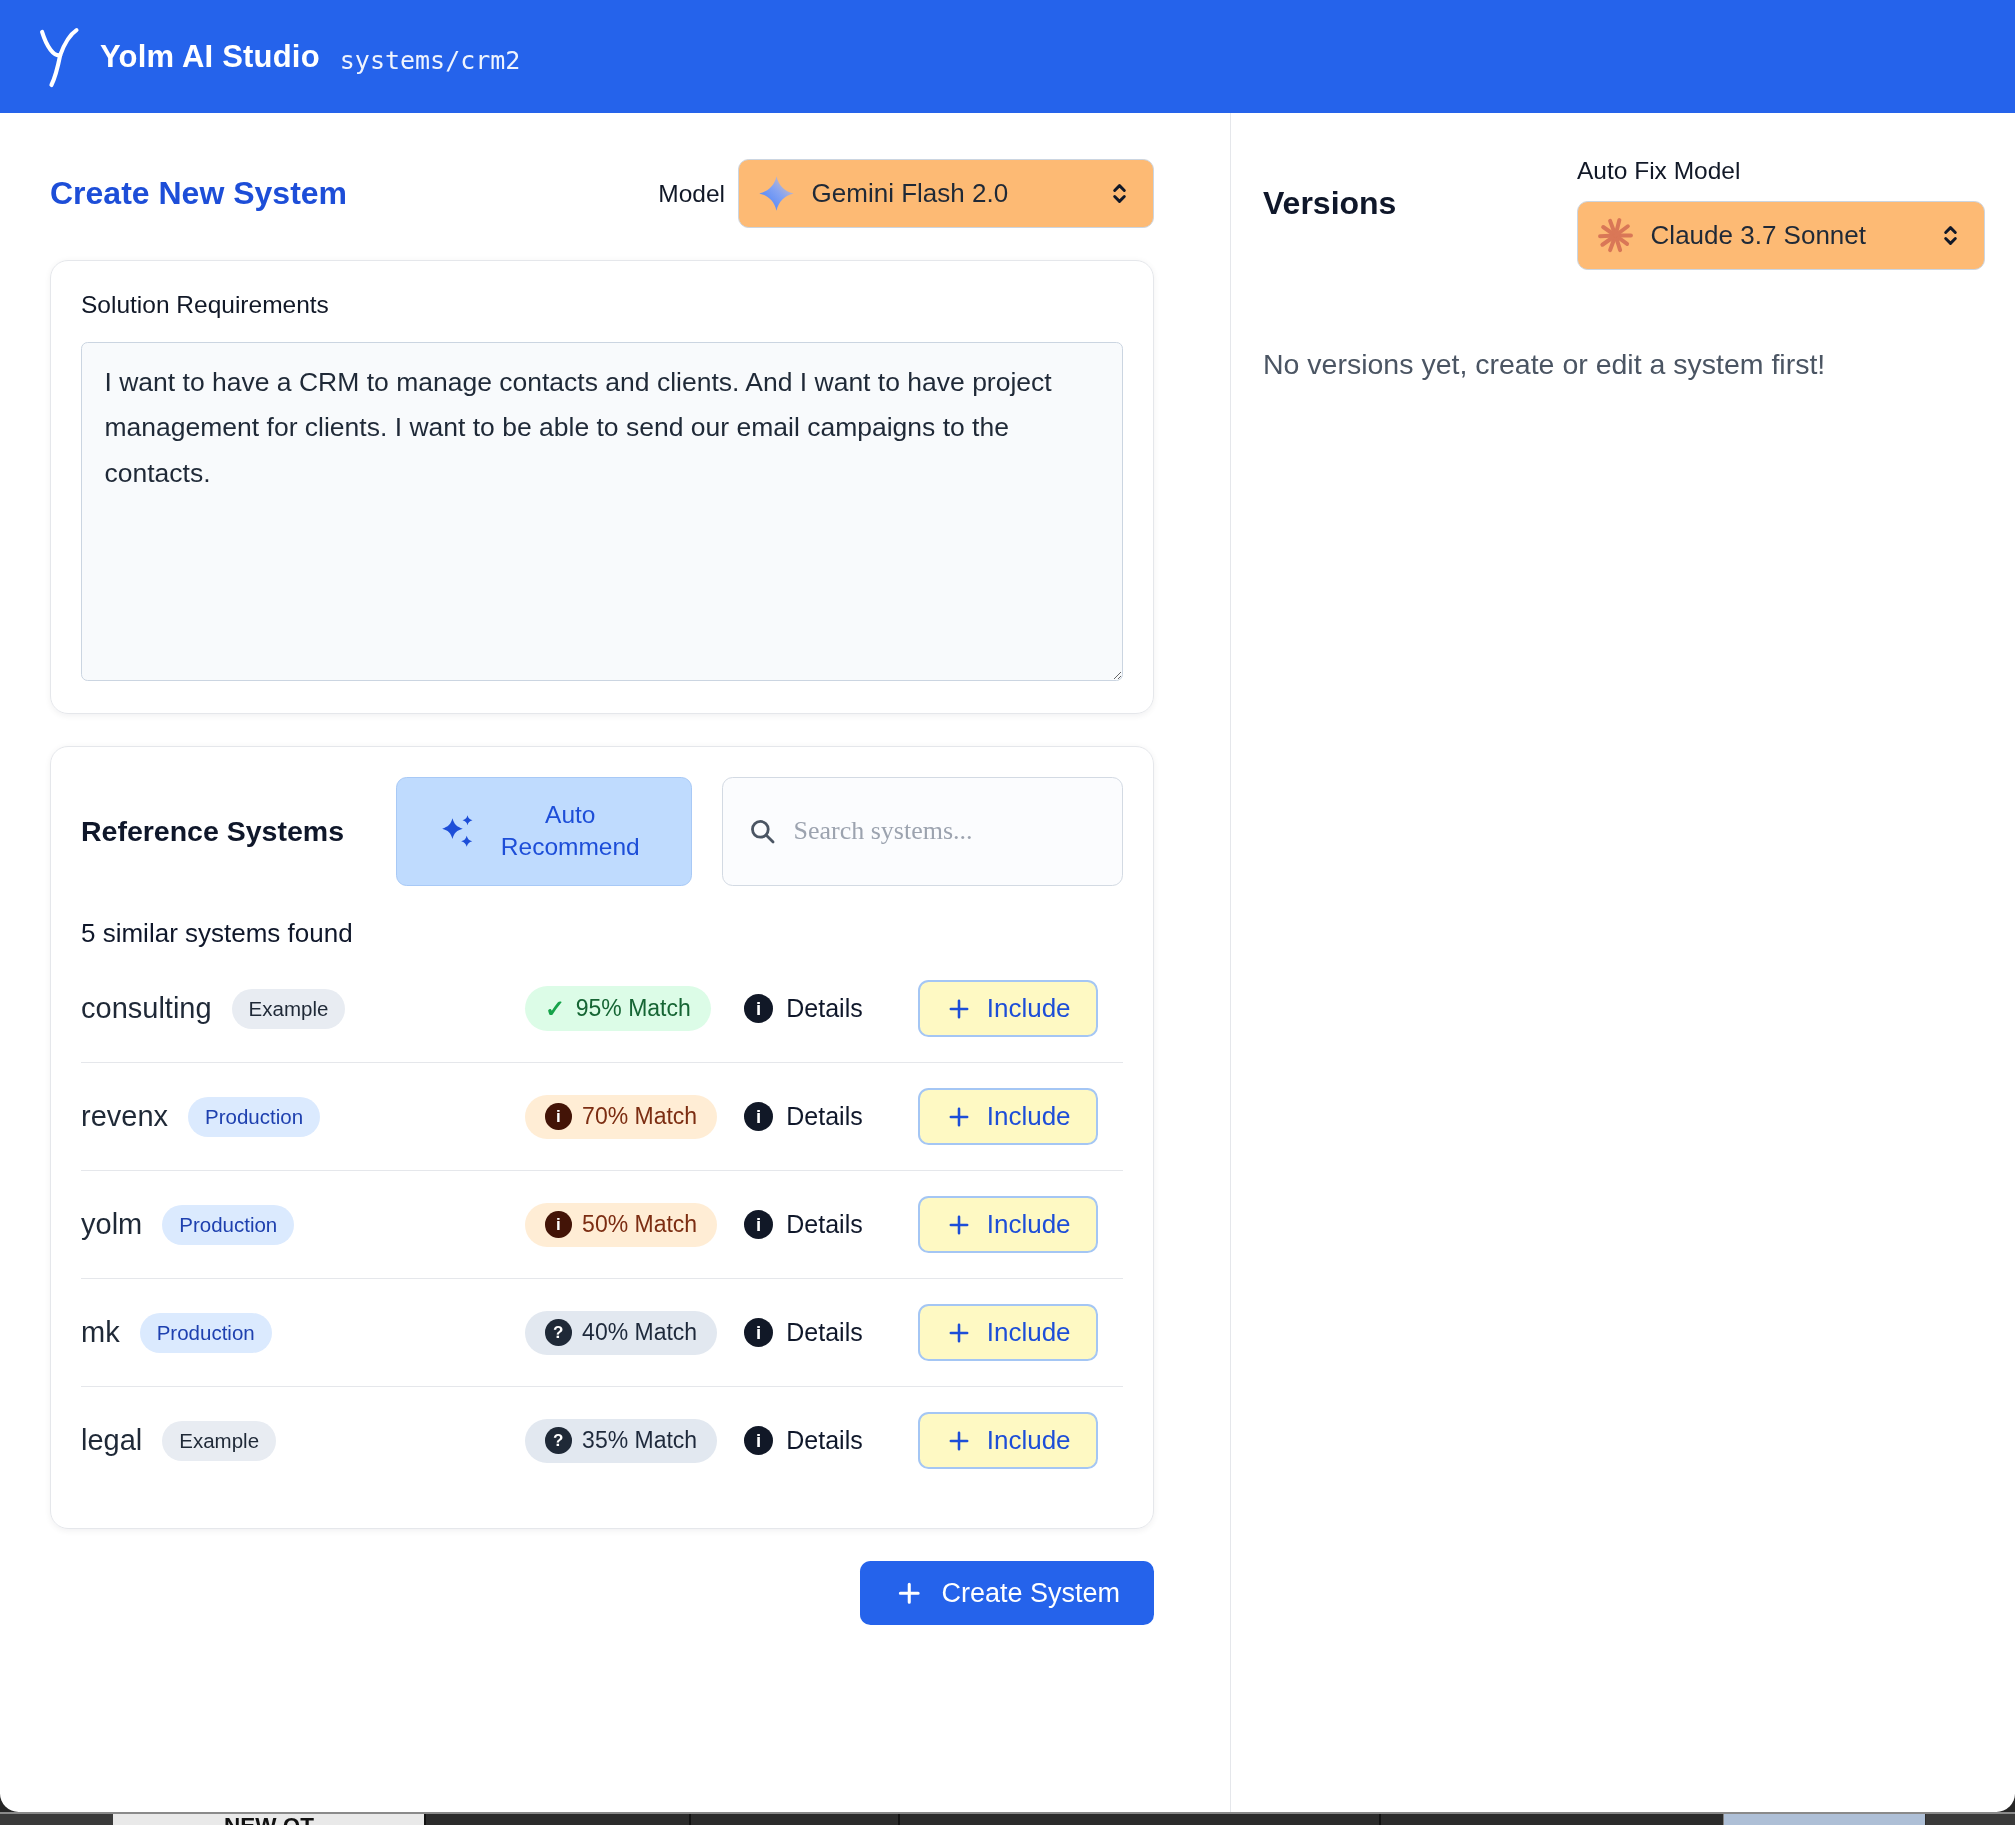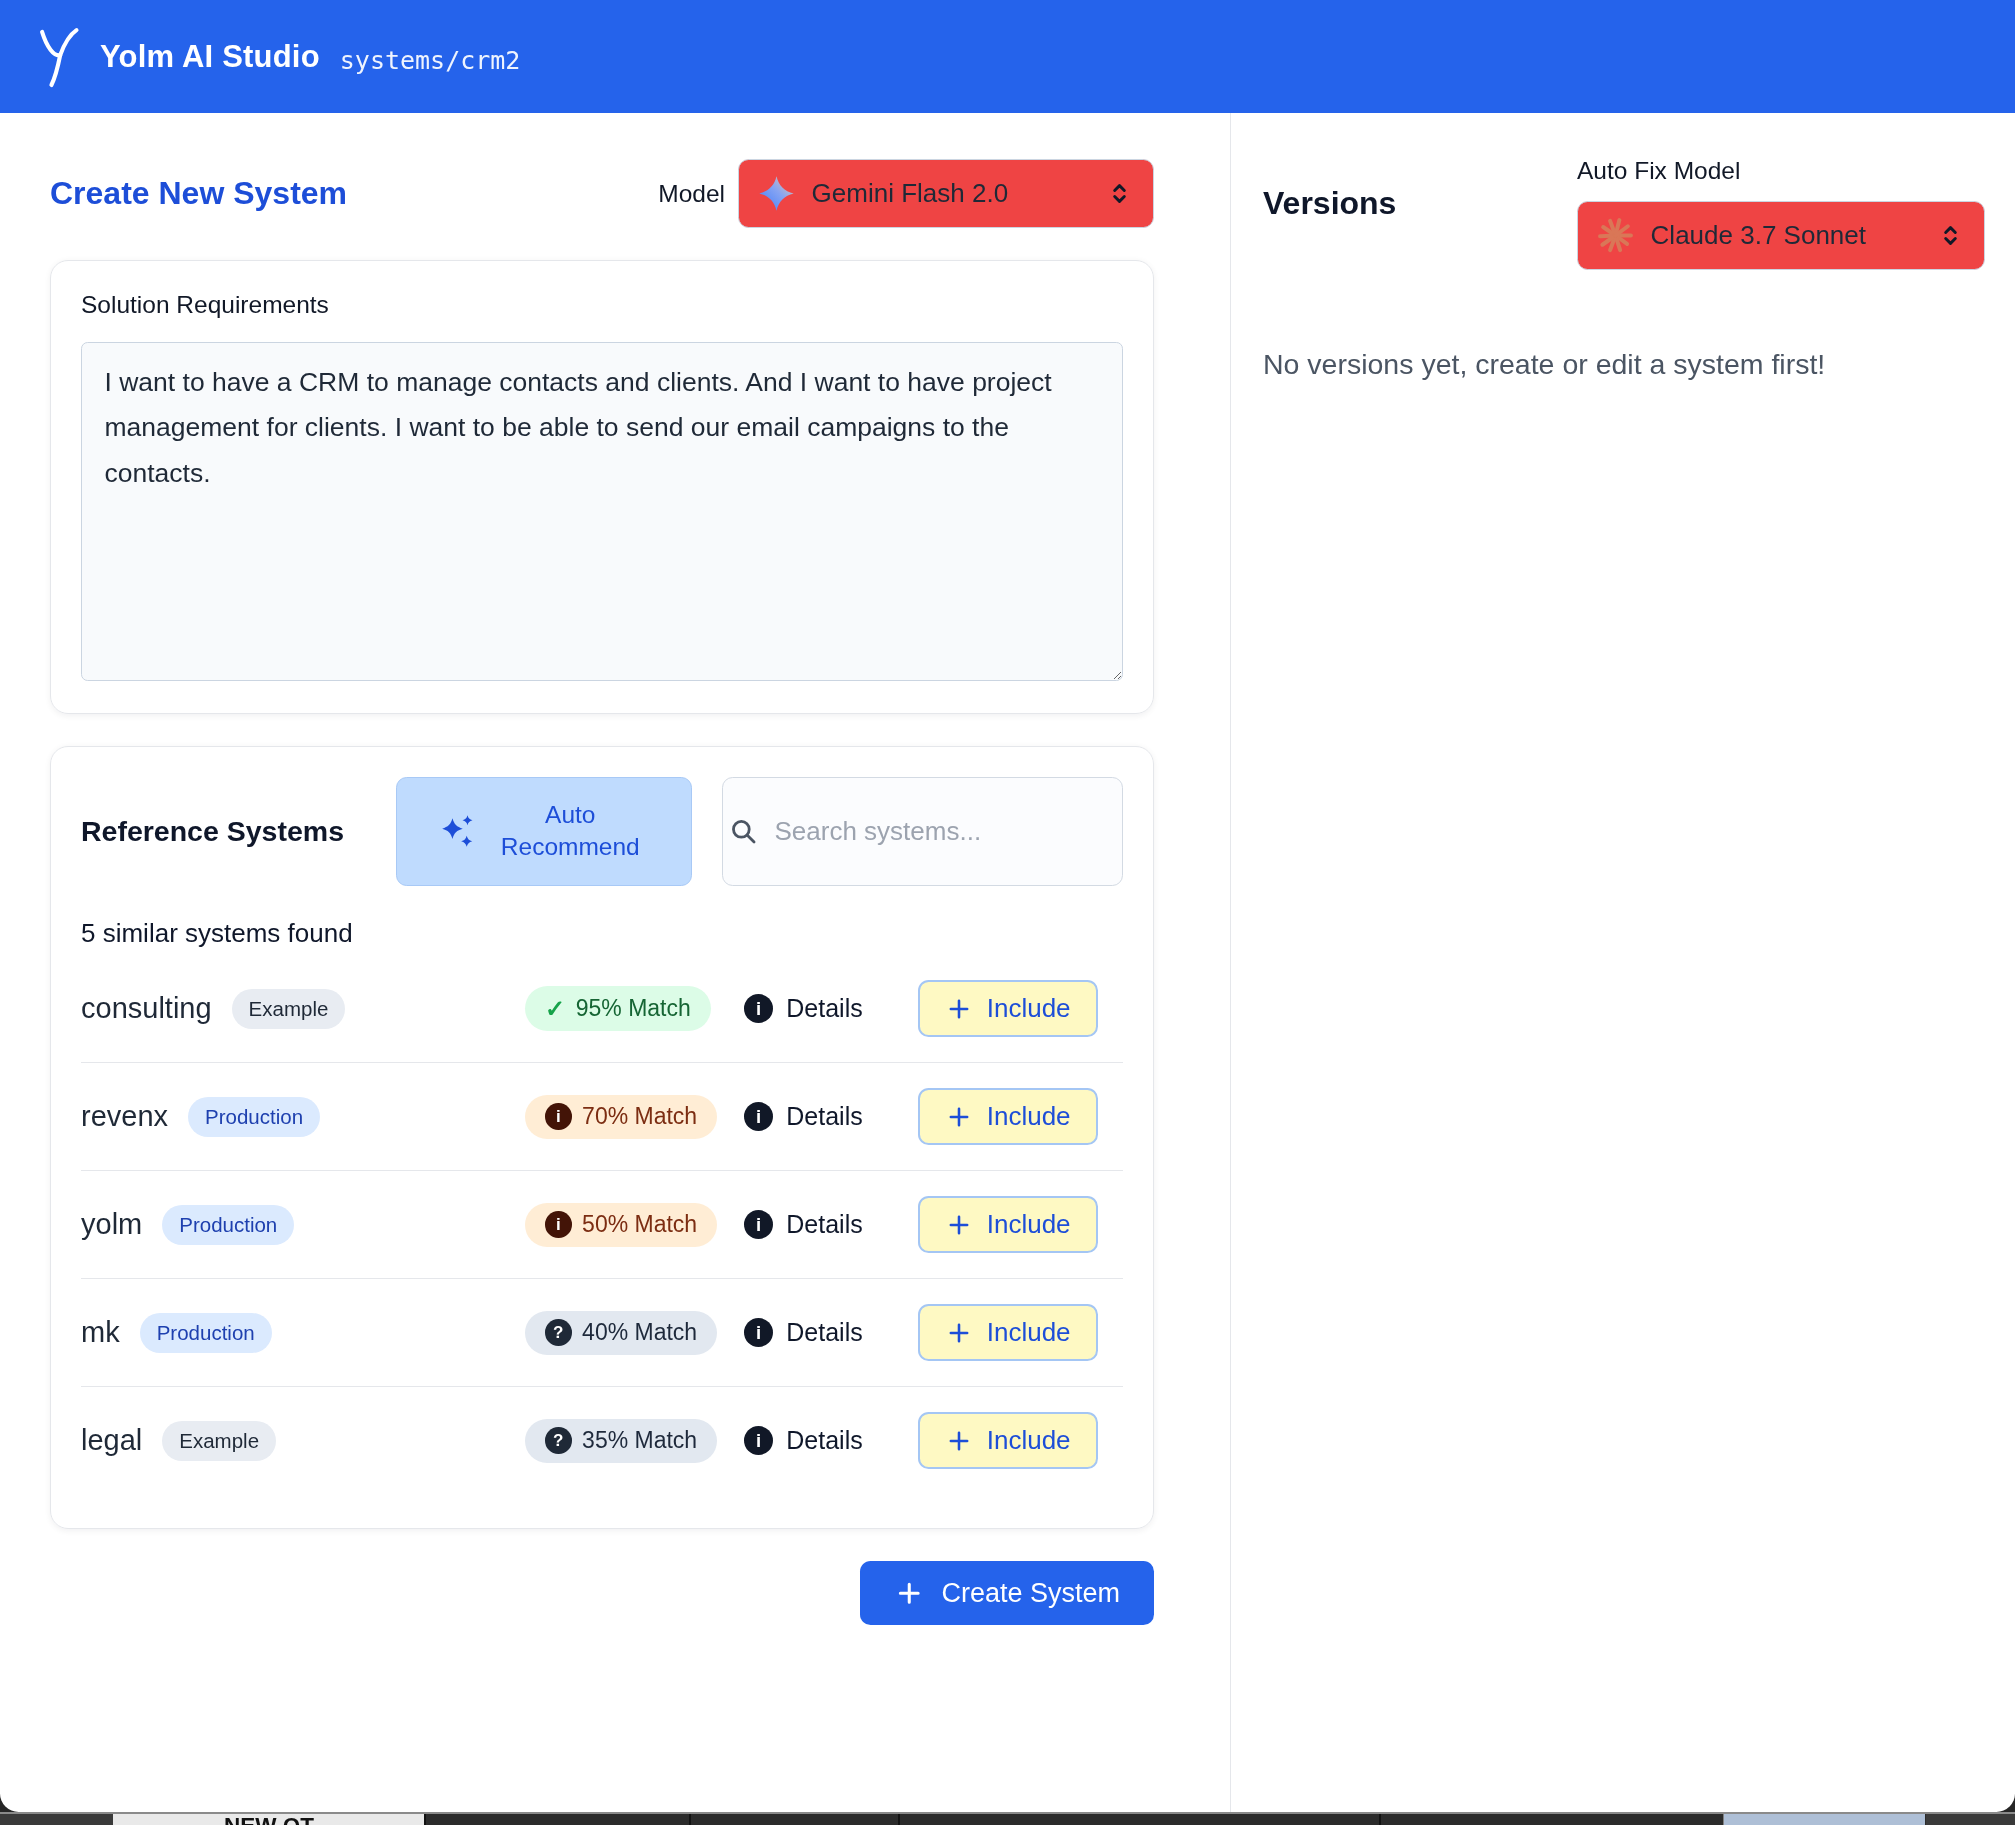--- a/index.html
+++ b/index.html
@@ -41,21 +41,21 @@
   }
   .right-col { flex: 1; padding: 44px 30px 0 32px; }
 
   
   .title-row { display: flex; justify-content: space-between; align-items: center; }
   .page-title { font-size: 32px; font-weight: 700; color: #1d4ed8; }
   .model-group { display: flex; align-items: center; gap: 13px; }
   .model-label { font-size: 24.5px; font-weight: 500; color: #111827; }
   .select {
     display: flex; align-items: center; gap: 17px;
-    background: #ef4444; border: 1.3px solid #cbd5e1;
+    background: #fdba74; border: 1.3px solid #cbd5e1;
     border-radius: 10.6px; height: 69px; padding: 0 18.6px;
     cursor: pointer;
   }
   .select .sel-text { font-size: 26px; color: #1f2937; flex: 1; white-space: nowrap; }
   .model-select { width: 416px; }
   .gemini-icon svg { width: 37px; height: 37px; display: block; }
   .claude-icon svg { width: 37px; height: 37px; display: block; }
   .updown svg { width: 29px; height: 29px; display: block; }
 
   
@@ -84,21 +84,21 @@
     background: #bfdbfe; border: 1.3px solid #a8c9f6; border-radius: 10.6px;
     color: #1d4ed8; font-size: 24.5px; font-weight: 500; font-family: inherit;
     display: flex; align-items: center; justify-content: center; gap: 14.6px;
     cursor: pointer;
   }
   .auto-btn .txt { text-align: center; line-height: 1.3; max-width: 158px; }
   .sparkles svg { width: 38px; height: 38px; display: block; }
   .search-box {
     flex: 1; height: 109px;
     background: #fbfcfe; border: 1.3px solid #d3dae3; border-radius: 10.6px;
-    display: flex; align-items: center; gap: 16px; padding: 0 5px;
+    display: flex; align-items: center; gap: 16px; padding: 0 24px; font-family: Liberation Serif, serif;
   }
   .search-icon svg { width: 30.5px; height: 30.5px; display: block; }
   .search-box input {
     border: none; outline: none; background: transparent;
     font-size: 26px; color: #111827; width: 100%; font-family: inherit;
   }
   .search-box input::placeholder { color: #9ca3af; }
 
   .notice { margin-top: 32px; background: #e9eef5; border-radius: 10.6px; padding: 26.5px 28px; }
   .notice-title { font-size: 25px; font-weight: 600; color: #0f172a; margin-bottom: 13.3px; }

